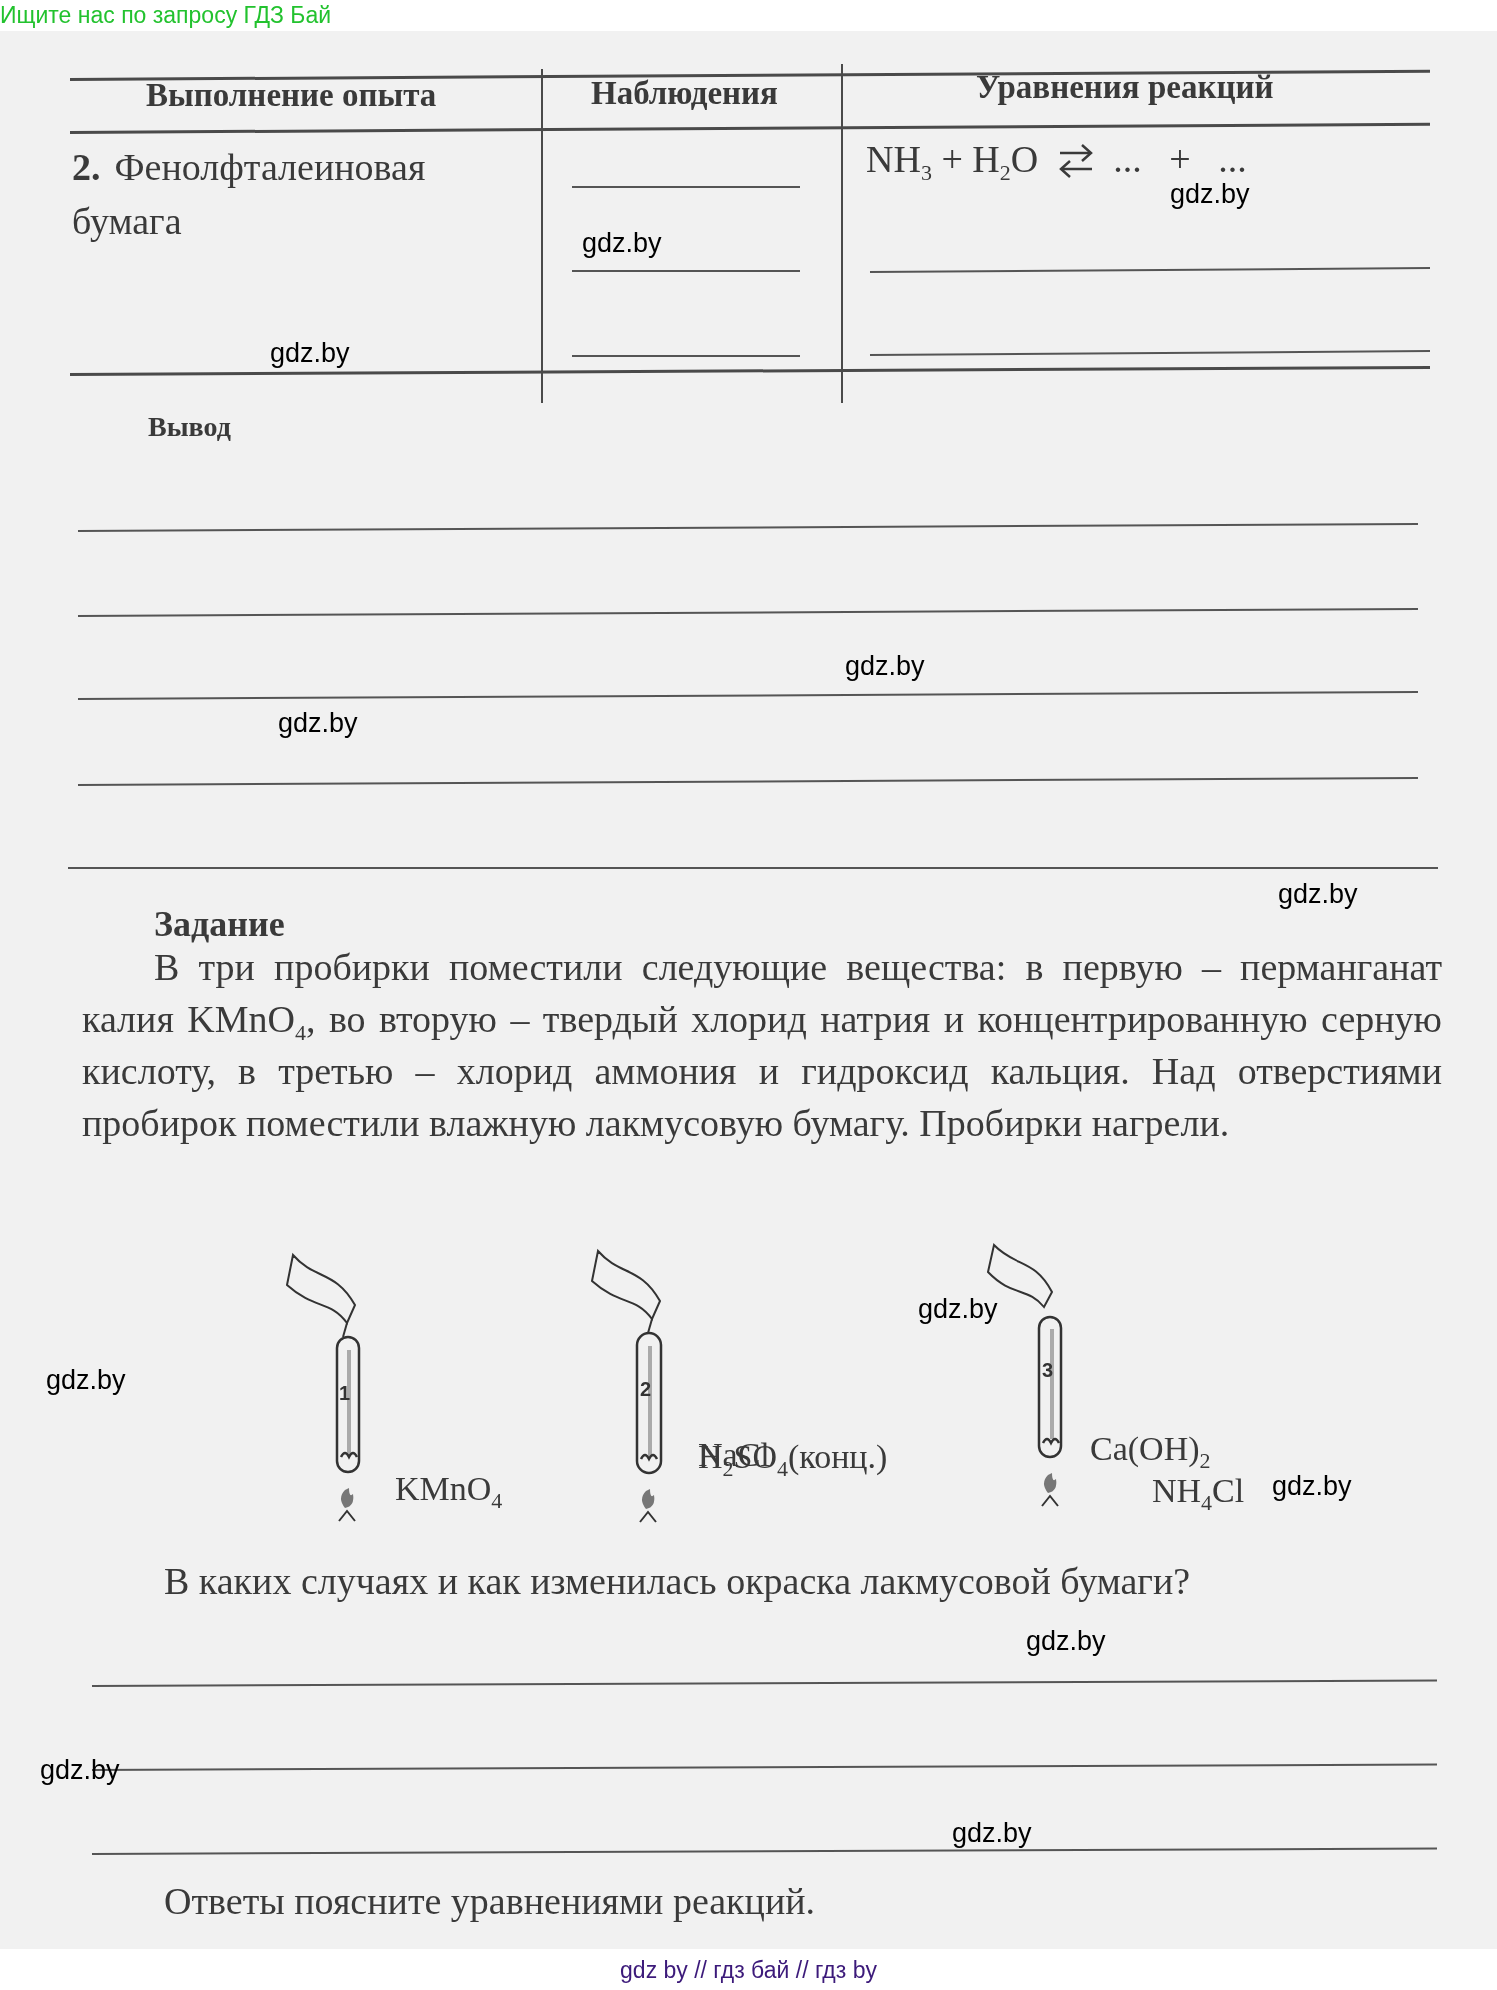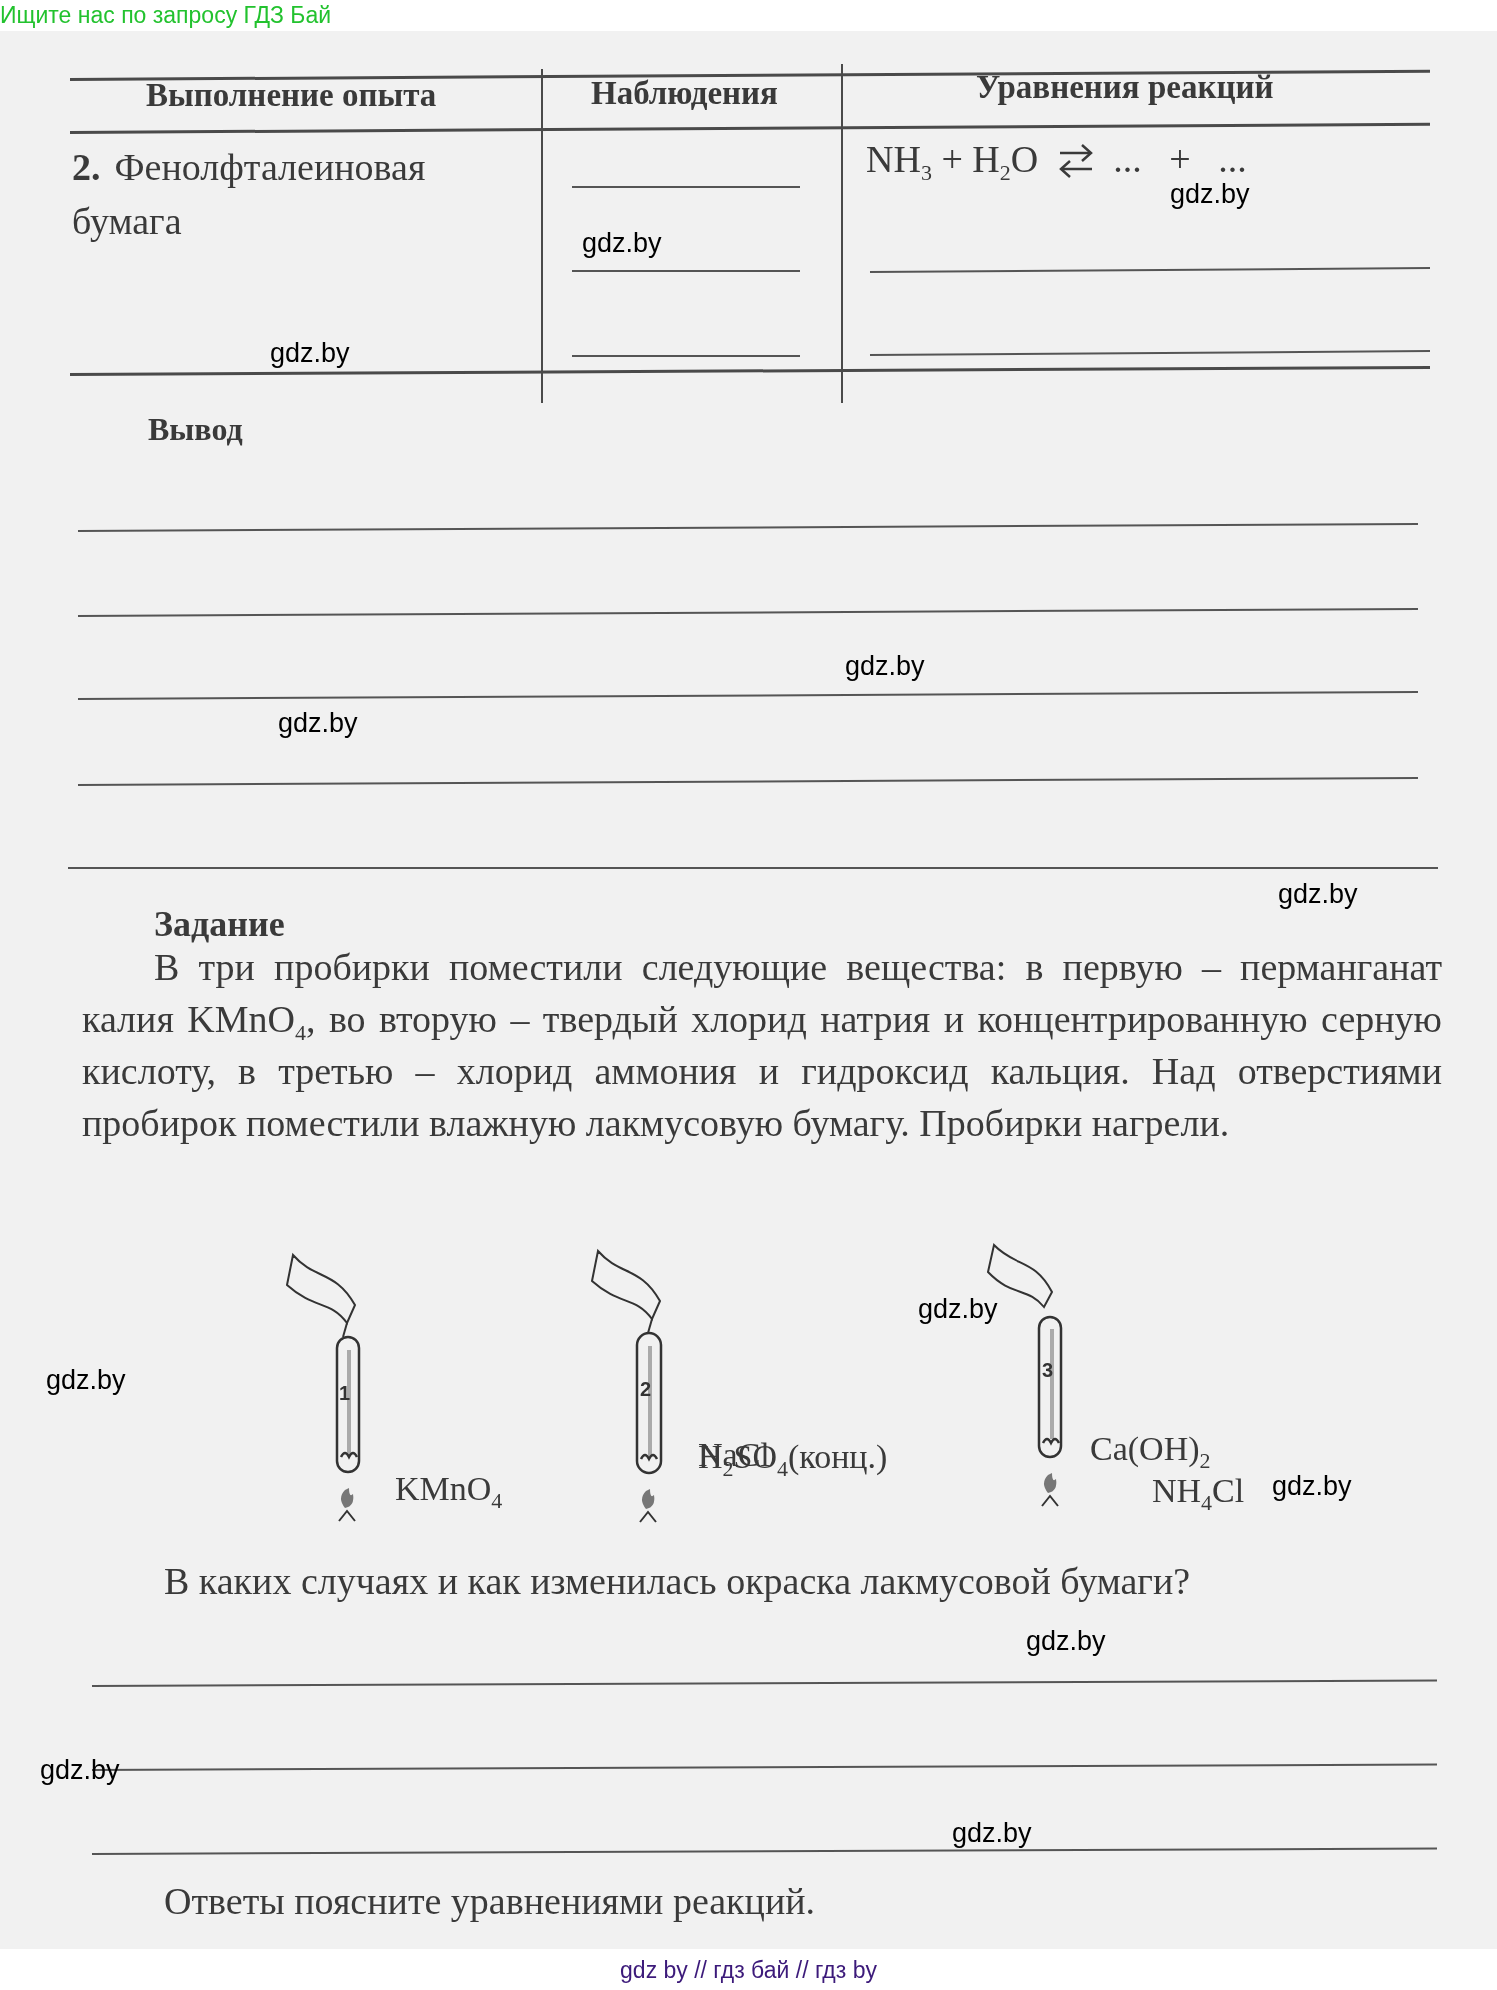--- a/index.html
+++ b/index.html
@@ -30,21 +30,21 @@
   .vline { position:absolute; width:2px; background:#4a4a4a; }
   .th {
     position:absolute; font-weight:bold; font-size:33px; color:#3a3a3a;
     white-space:nowrap;
     margin-left:16px;
   }
   .cell-text { position:absolute; font-size:38px; color:#3a3a3a; white-space:nowrap; }
   .num { font-weight:bold; margin-right:14px; }
   sub { font-size:22px; vertical-align:-8px; line-height:0; }
   .eqarrow { display:inline-block; position:relative; width:40px; height:40px; vertical-align:middle; margin:0 8px; }
-  .heading { position:absolute; font-weight:bold; font-size:32px; color:#3a3a3a; }
+  .heading { position:absolute; font-weight:bold; font-size:28px; color:#3a3a3a; }
   .para {
     position:absolute; left:82px; width:1360px; font-size:38px; line-height:52px;
     text-align:justify; color:#3a3a3a;
   }
   .para .indent { display:inline-block; width:72px; }
   .wm {
     position:absolute; font-family:"Liberation Sans", "DejaVu Sans", sans-serif;
     font-size:27px; color:#000; white-space:nowrap;
   }
   .tube-label { position:absolute; font-size:34px; color:#3a3a3a; white-space:nowrap; line-height:40px; }

